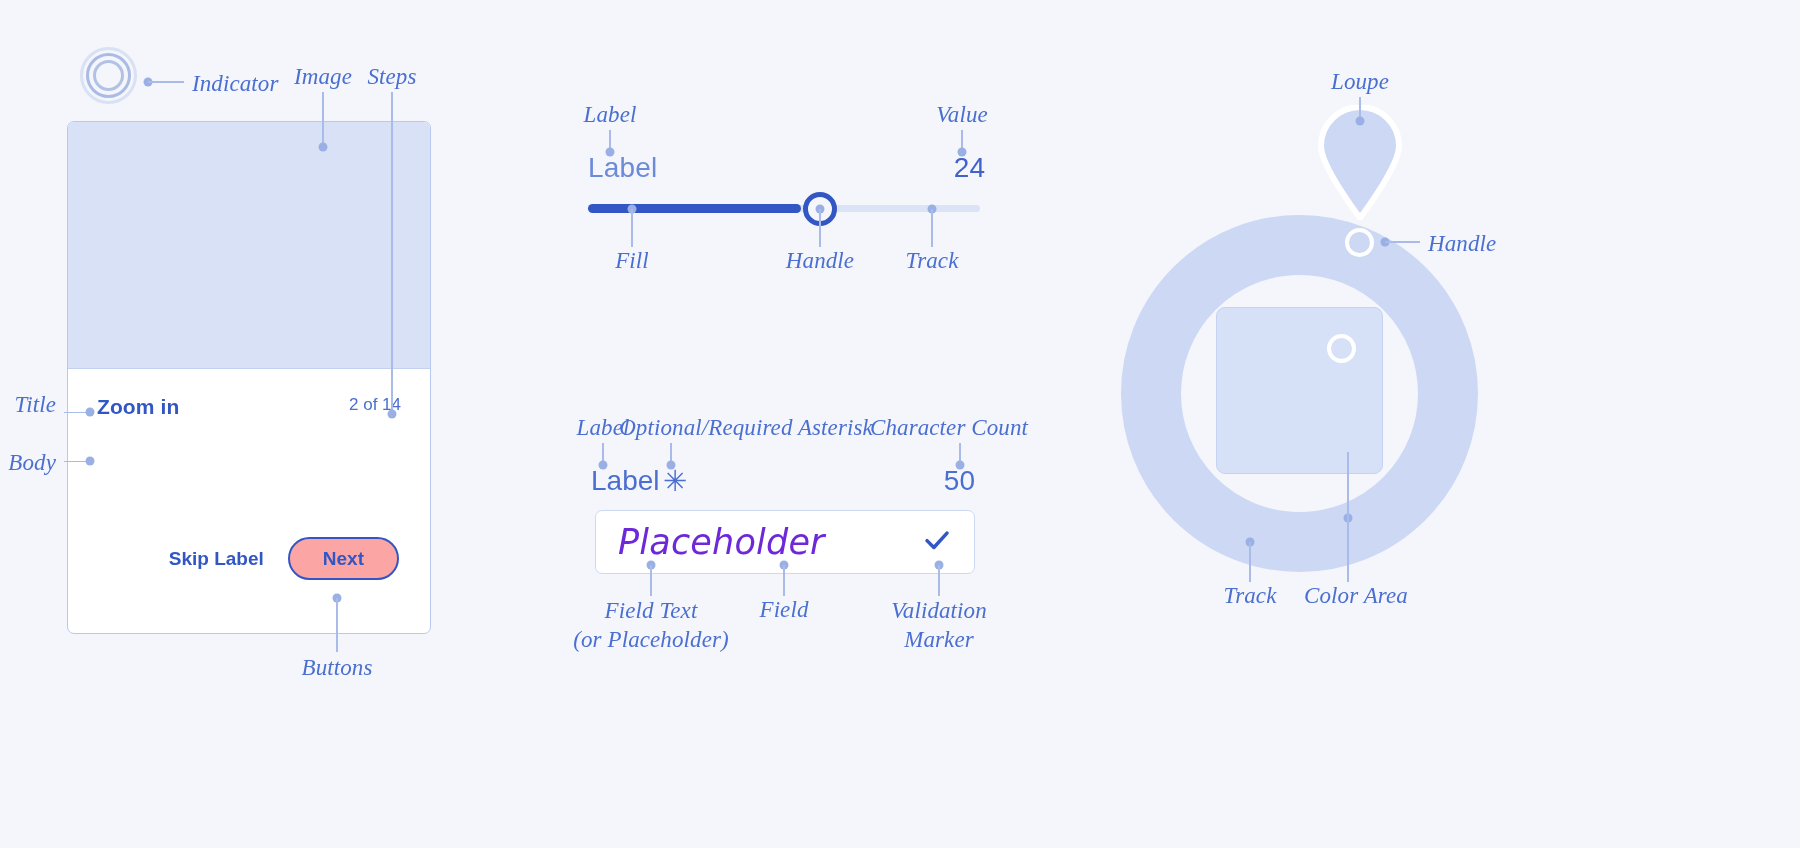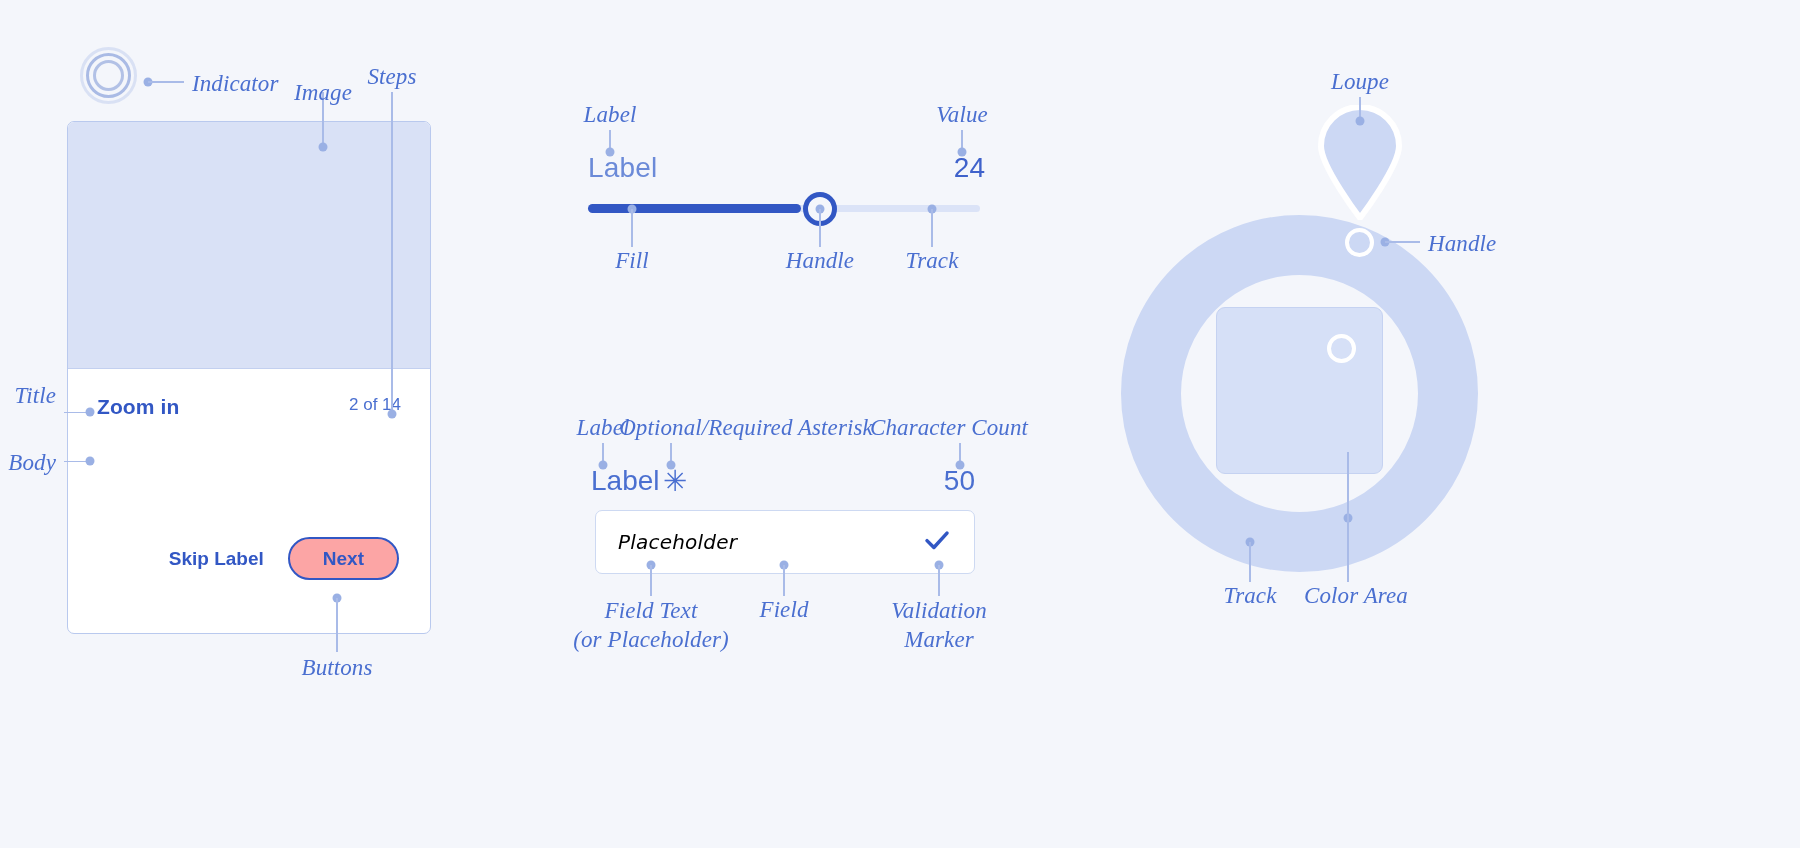--- a/index.html
+++ b/index.html
@@ -109,21 +109,21 @@
     font-size:28px;color:#4a6fd0;
   }
   .tf-field{
     position:absolute;left:595px;top:510px;width:380px;height:64px;
     background:#ffffff;border:1.5px solid #cdd9f2;border-radius:7px;
     box-sizing:border-box;display:flex;align-items:center;
     padding:0 22px;justify-content:space-between;
   }
   .tf-placeholder{
     font-family:"DejaVu Sans","Liberation Sans",sans-serif;
-    font-style:italic;font-size:20px;color:#000000;letter-spacing:.2px;
+    font-style:italic;font-size:35px;color:#6d28d9;letter-spacing:.2px;
   }
   .tf-check{color:#3257c4;}
 
   
   .wheel{
     position:absolute;left:1121px;top:215px;width:357px;height:357px;
     border-radius:50%;border:60px solid #ccd8f4;box-sizing:border-box;
   }
   .color-area{
     position:absolute;left:1216px;top:307px;width:167px;height:167px;
@@ -155,29 +155,29 @@
   <div class="indicator">
     <div class="ring outer"></div>
     <div class="ring mid"></div>
     <div class="ring inner"></div>
   </div>
 
   <div class="dot" style="left:148px;top:82px;"></div>
   <div class="lead-h" style="left:148px;top:81.2px;width:36px;"></div>
   <div class="anno" style="left:192px;top:71px;">Indicator</div>
 
-  <div class="anno c" style="left:323px;top:80px;">Image</div>
+  <div class="anno c" style="left:323px;top:64px;">Image</div>
   <div class="lead-v" style="left:322px;top:92px;height:55px;"></div>
   <div class="dot" style="left:322.8px;top:147px;"></div>
 
   <div class="anno c" style="left:392px;top:64px;">Steps</div>
   <div class="lead-v" style="left:391px;top:92px;height:322px;"></div>
   <div class="dot" style="left:391.8px;top:414px;"></div>
 
-  <div class="anno r" style="left:56px;top:383px;">Title</div>
+  <div class="anno r" style="left:56px;top:392px;">Title</div>
   <div class="lead-h" style="left:64px;top:411.5px;width:23px;"></div>
   <div class="dot" style="left:90px;top:412px;"></div>
 
   <div class="anno r" style="left:56px;top:450px;">Body</div>
   <div class="lead-h" style="left:64px;top:460.5px;width:23px;"></div>
   <div class="dot" style="left:90px;top:461px;"></div>
 
   <div class="dot" style="left:337px;top:598px;"></div>
   <div class="lead-v" style="left:336.2px;top:598px;height:54px;"></div>
   <div class="anno c" style="left:337px;top:655px;">Buttons</div>

